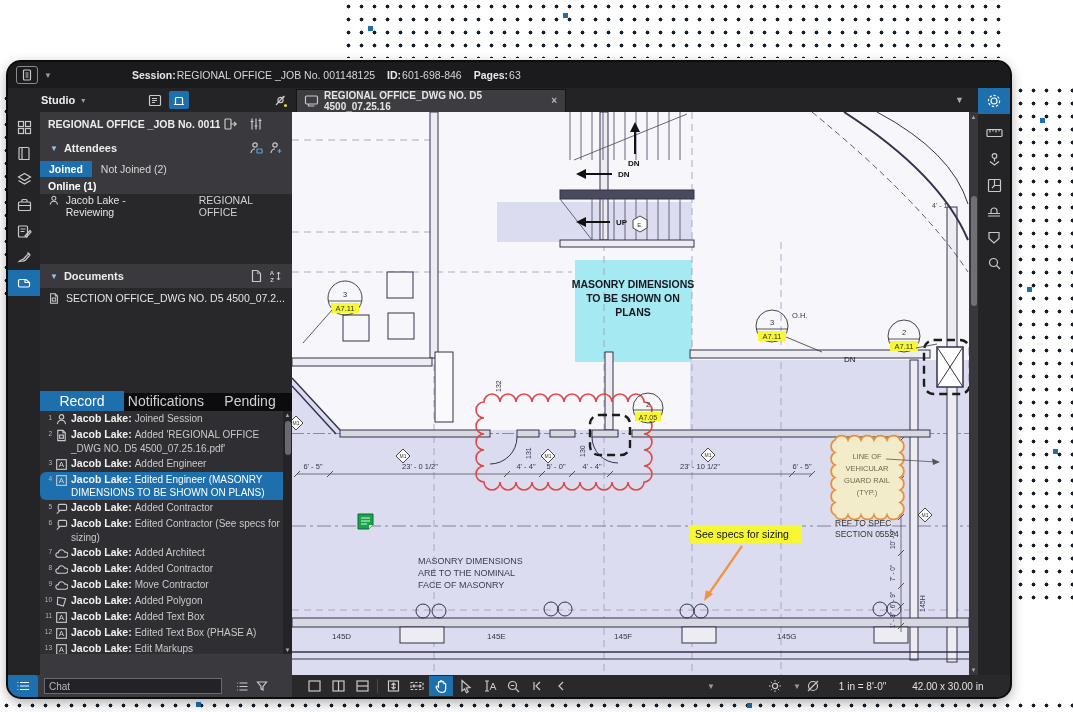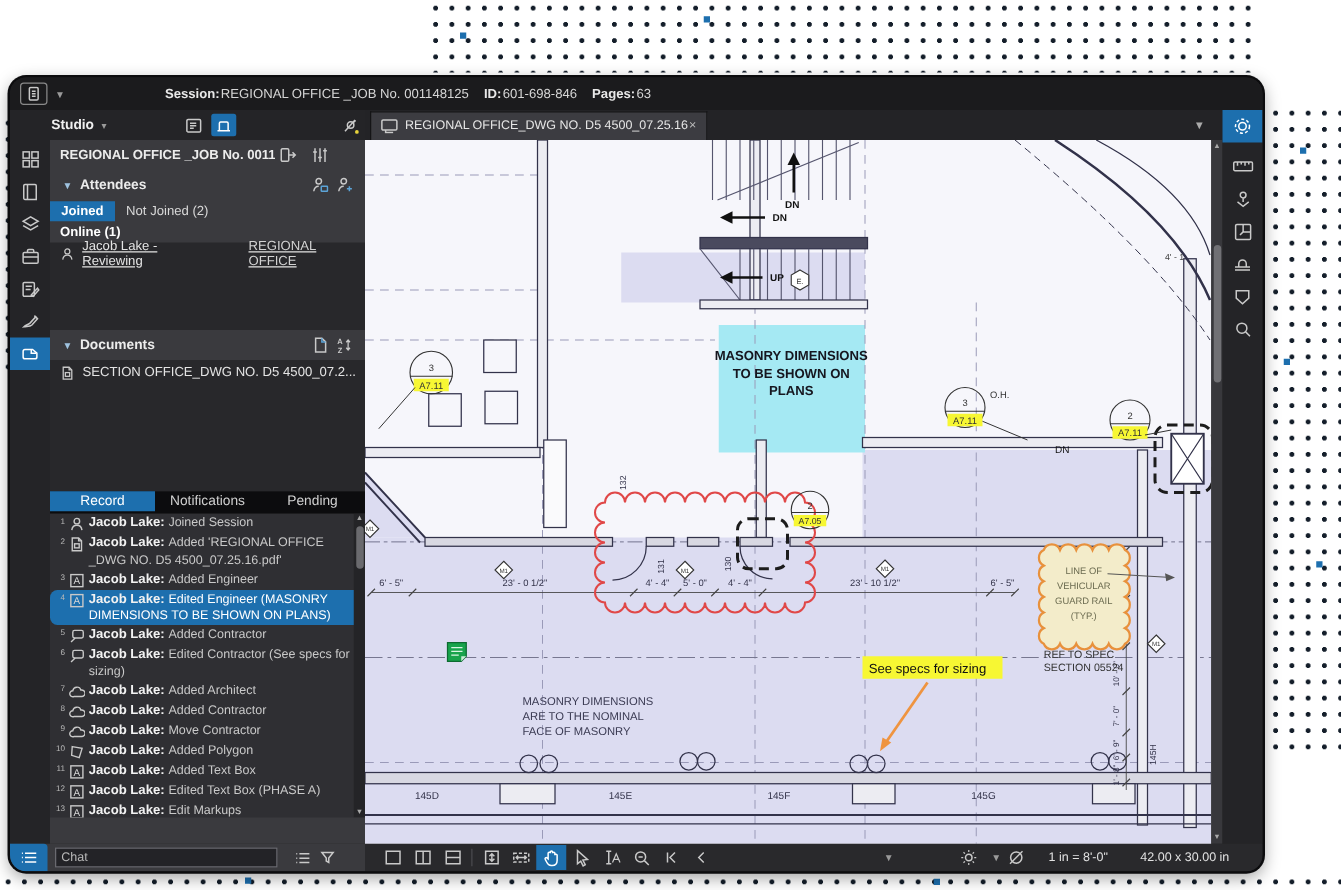--- a/index.html
+++ b/index.html
@@ -34,44 +34,44 @@
   .sel-box{margin-left:6px;width:182px;height:16px;background:#f2f2f2;color:#222;border:1px solid #77777c;font-size:10.5px;display:flex;align-items:center;padding-left:5px;position:relative;}
   .sel-box .dd{position:absolute;right:0;top:0;width:15px;height:100%;border-left:1px solid #aaa;display:flex;align-items:center;justify-content:center;color:#555;font-size:7px;background:#e2e2e2;}
   .sec-hdr{height:24px;display:flex;align-items:center;font-size:11px;font-weight:bold;color:#ececec;}
   .sec-hdr .cv{color:#9fc3e0;font-size:8px;margin:0 6px 0 10px;}
   .sec-hdr .sp{flex:1;}
   .jtabs{height:18px;display:flex;align-items:center;font-size:10.5px;}
   .jtab{padding:2px 9px;color:#d8d8d8;}
   .jtab.on{background:#1d6fae;color:#fff;font-weight:bold;}
   .online{height:16px;display:flex;align-items:center;font-size:10.5px;font-weight:bold;color:#fff;padding-left:8px;}
   .alist{height:70px;background:#28282b;font-size:10.5px;}
-  .arow{display:flex;align-items:center;height:18px;padding-left:8px;gap:6px;text-decoration:underline;}
+  .arow{display:flex;align-items:flex-start;height:18px;padding-left:8px;gap:6px;}
   .arow .org{margin-left:18px;color:#d2d2d2;}
   .dlist{height:105px;background:#28282b;font-size:10.5px;}
   .drow{display:flex;align-items:center;height:20px;padding-left:8px;gap:6px;}
-  .rtabs{height:18px;background:#0c0c0e;display:flex;align-items:flex-start;font-size:11px;color:#d0d0d0;}
+  .rtabs{height:18px;background:#0c0c0e;display:flex;align-items:flex-end;font-size:14px;color:#d0d0d0;}
   .rtab{flex:1;text-align:center;padding:2px 0;}
   .rtab.on{background:#1d6fae;color:#fff;}
   .rlist{height:243px;background:#2f2f33;position:relative;overflow:hidden;font-size:10px;}
   .rrow{display:flex;align-items:flex-start;padding:1px 10px 1px 2px;line-height:1.3;}
   .rrow.sel{background:#1d6fae;border-radius:6px;}
   .rnum{width:10px;font-size:6.5px;color:#b8b8b8;text-align:right;margin-top:2px;flex:none;}
   .rrow svg{flex:none;margin:1px 3px 0 3px;}
   .rtxt b{font-size:10.5px;color:#f2f2f2;margin-right:3px;}
   .rtxt span{color:#c9c9c9;}
   .rrow.sel .rtxt span{color:#fff;}
   .rscroll{position:absolute;right:0;top:0;width:9px;height:100%;background:#242427;}
   .rscroll .thumb{position:absolute;left:1.5px;top:10px;width:6px;height:34px;background:#6a6a6e;border-radius:3px;}
   .rscroll .ar{position:absolute;left:0;width:9px;font-size:6px;color:#aaa;text-align:center;}
   .chatrow{position:absolute;left:0;top:613px;width:284px;height:22px;background:#3a3a3e;display:flex;align-items:center;}
   .chat-btn{width:30px;height:22px;background:#1d6fae;display:flex;align-items:center;justify-content:center;border-radius:0 3px 0 0;}
   .chat-inp{margin-left:6px;width:168px;height:14px;background:#232327;border:1px solid #6a6a70;color:#cfcfcf;font-size:10px;padding:0 4px;}
   .chat-inp::placeholder{color:#b9b9b9;}
   
-  .tabbar{position:absolute;left:284px;top:26px;width:686px;height:24px;background:#232326;display:flex;align-items:center;border-bottom:1px solid #111;}
+  .tabbar{position:absolute;left:284px;top:26px;width:686px;height:24px;background:#232326;display:flex;align-items:center;border-bottom:1px solid #111;font-weight:bold;}
   .doctab{margin-left:4px;width:268px;height:22px;background:#3c3c41;display:flex;align-items:center;color:#e6e6e6;font-size:10px;border:1px solid #141416;border-bottom:none;}
   .doctab .x{margin-left:auto;margin-right:8px;color:#bbb;font-size:10px;}
   .tab-cv{margin-left:auto;margin-right:14px;color:#aaa;font-size:9px;}
   
   .draw{position:absolute;left:284px;top:50px;width:677px;height:563px;background:#f6f6fb;}
   .vscroll{position:absolute;left:961px;top:50px;width:9px;height:563px;background:#38383c;}
   .vscroll .thumb{position:absolute;left:1.5px;top:84px;width:6px;height:110px;background:#707074;border-radius:3px;}
   .vscroll .ar{position:absolute;left:0;width:9px;font-size:6px;color:#aaa;text-align:center;}
   
   .btoolbar{position:absolute;left:284px;top:613px;width:718px;height:22px;background:#29292c;display:flex;align-items:center;color:#d0d0d0;}

